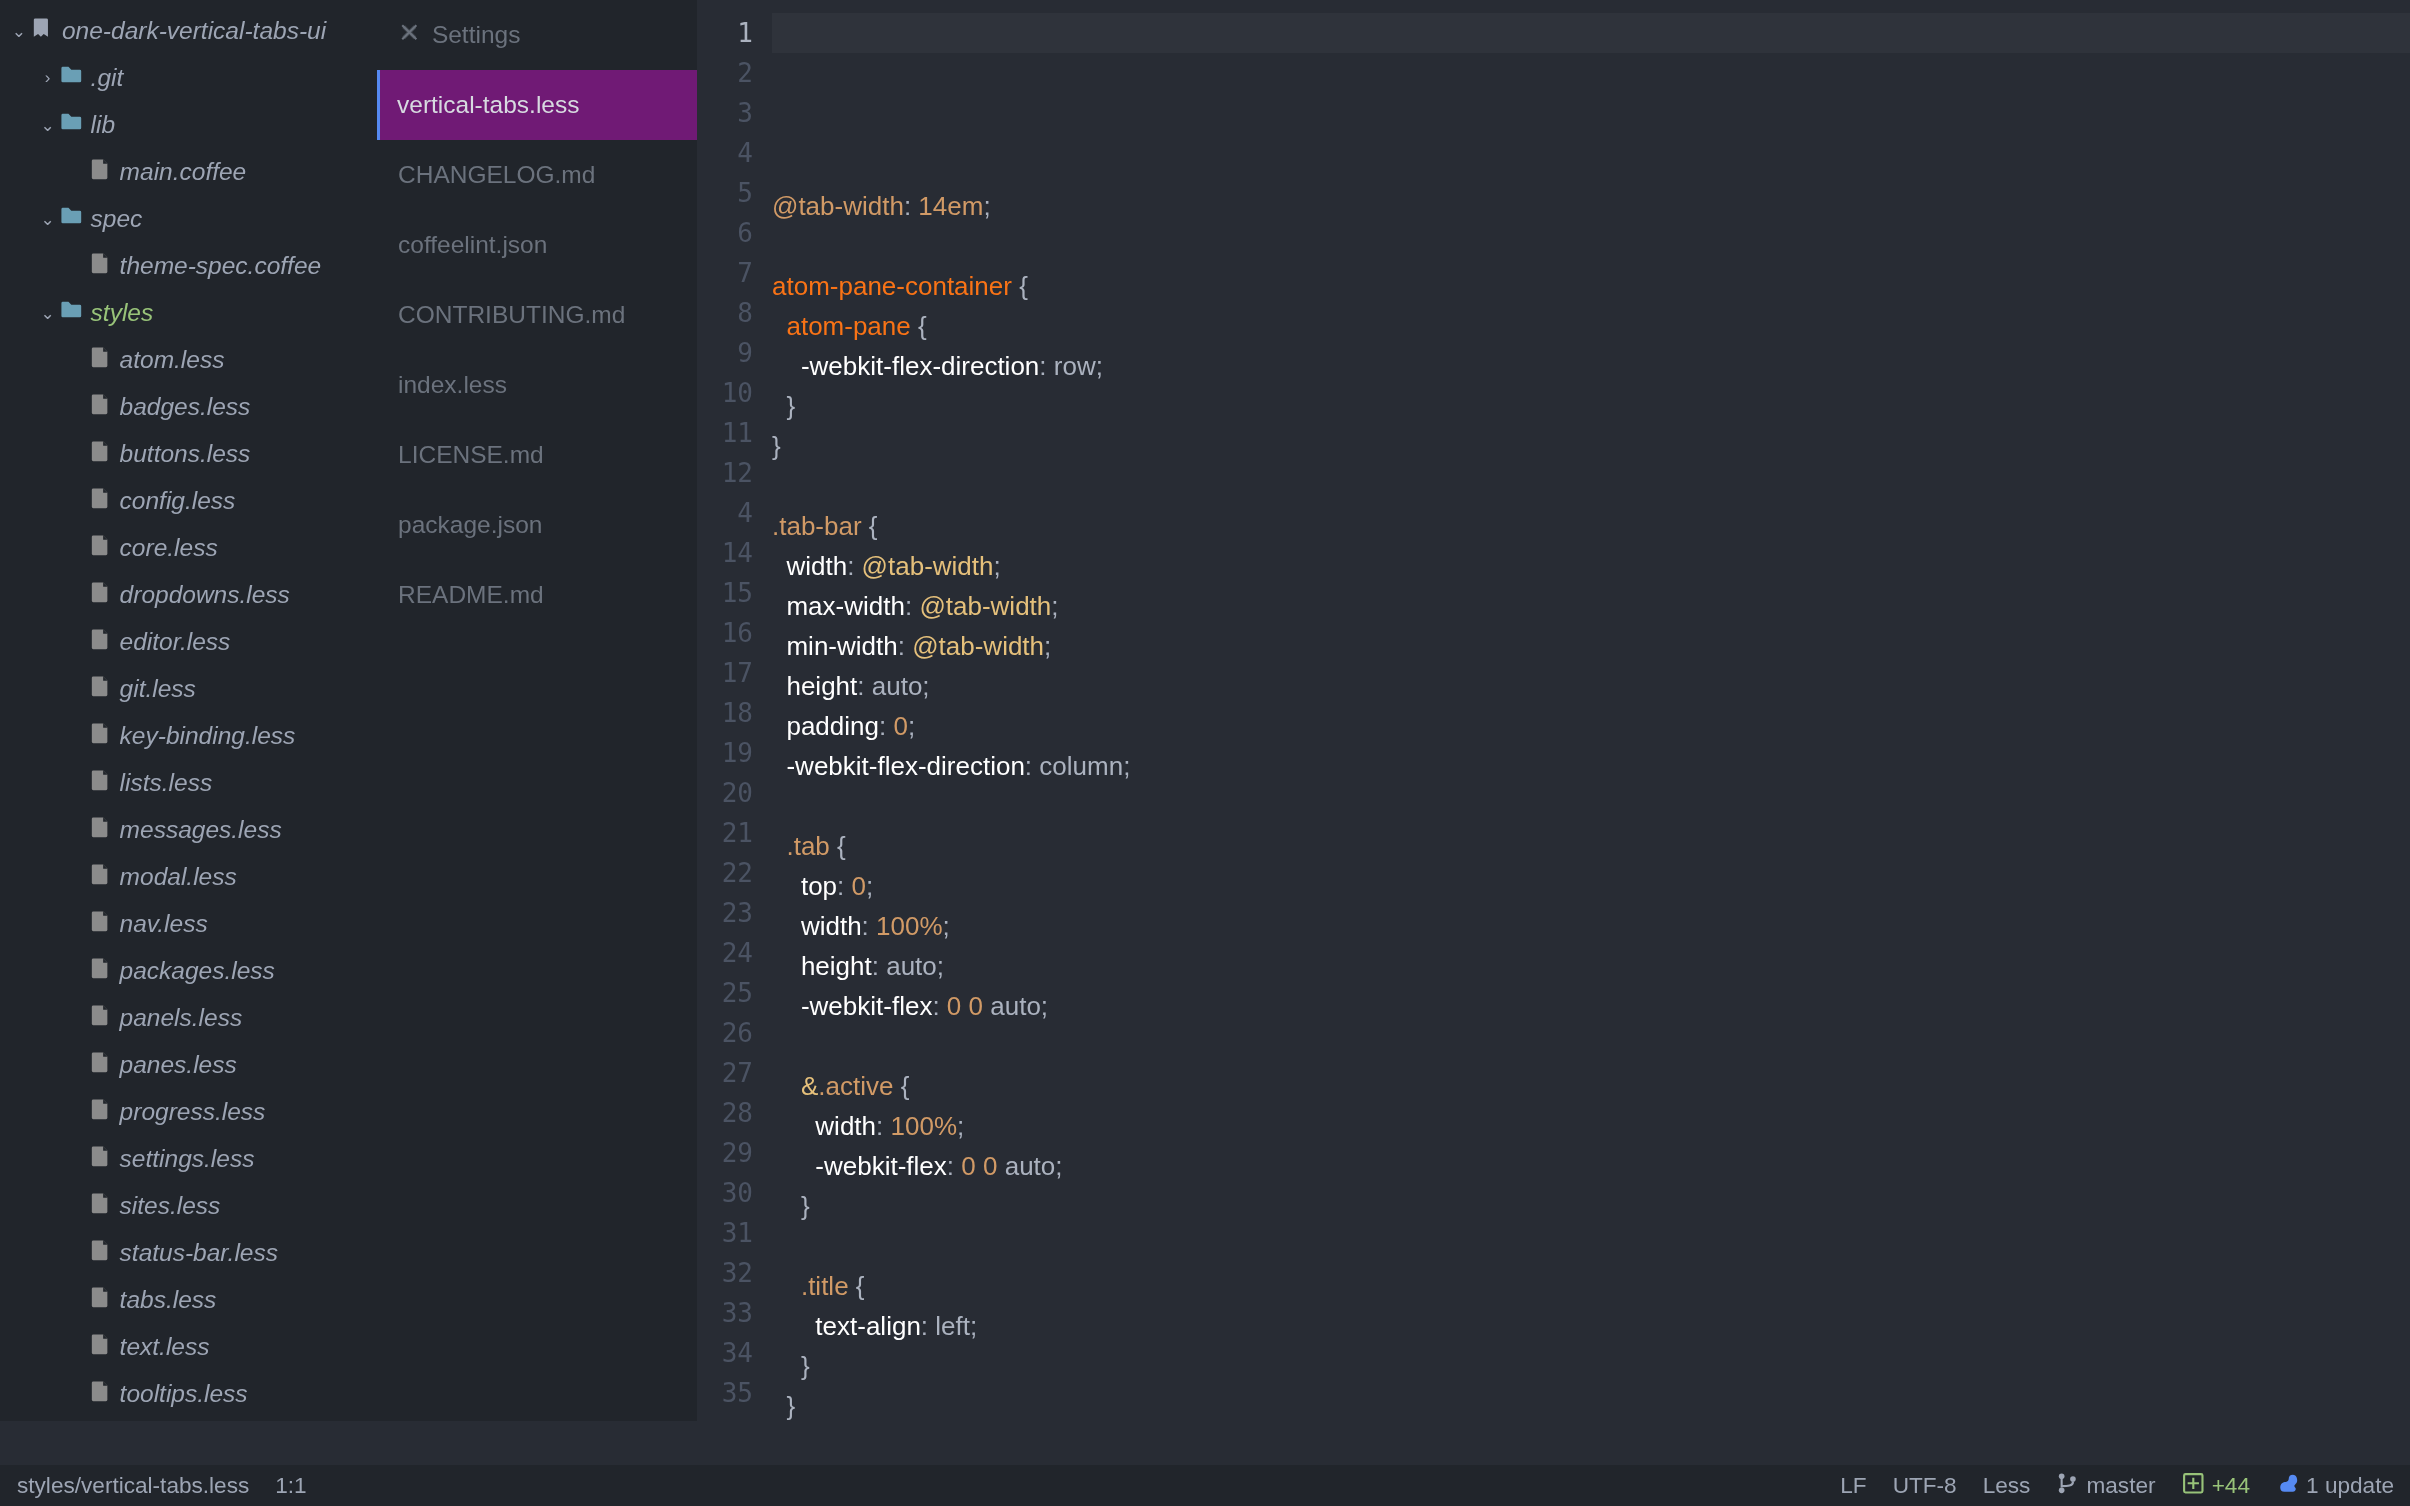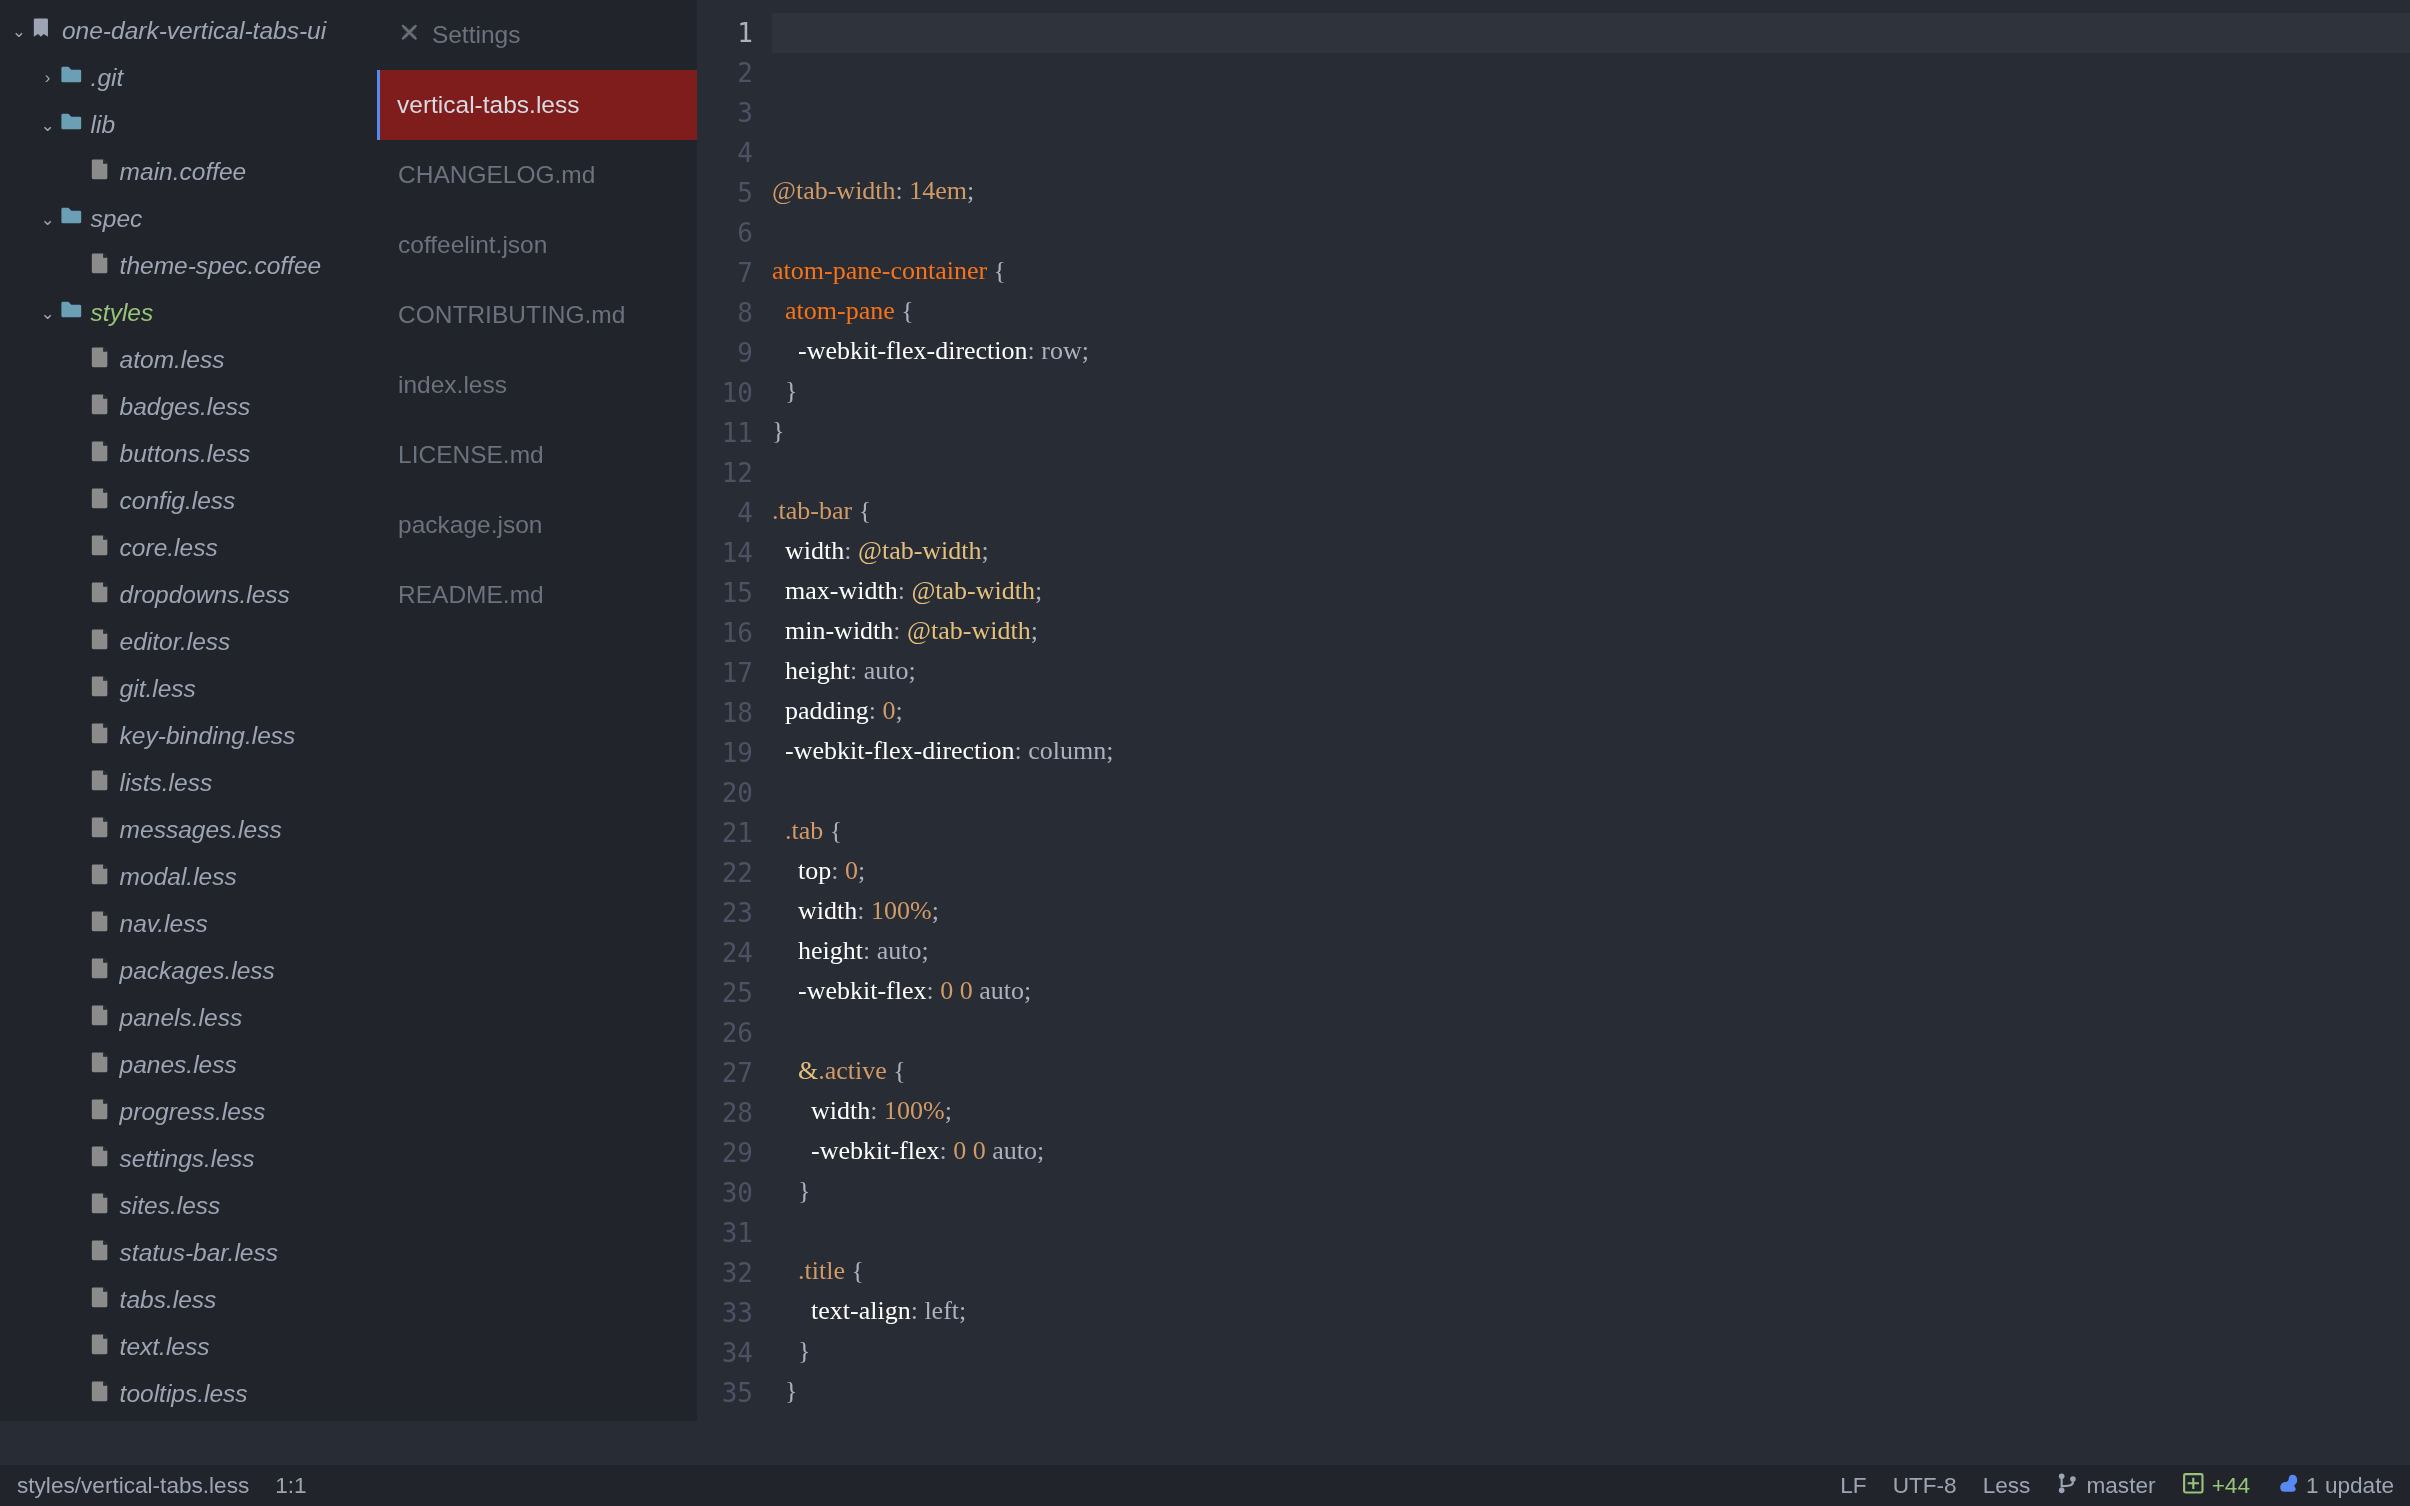--- a/index.html
+++ b/index.html
@@ -63,21 +63,21 @@
     height: 70px;
     display: flex;
     align-items: center;
     padding: 0 21px;
     color: #6b727d;
     font-size: 24.5px;
     cursor: pointer;
     gap: 11.3px;
   }
   .tab-item.active {
-    background: #7f1d1d;
+    background: #701a75;
     color: #d7dae0;
     border-left: 3.8px solid #568af2;
     padding-left: 17px;
   }
   
   
   .editor-wrap {
     flex: 1;
     display: flex;
     flex-direction: column;
@@ -97,22 +97,22 @@
     padding-top: 13px;
     color: #4b5363;
     font-family: Menlo, "SF Mono", monospace;
     font-size: 26px;
     line-height: 40px;
     user-select: none;
   }
   .gutter .ln:first-child { color: #abb2bf; }
   .code {
     flex: 1;
-    padding-top: 11px;
-    font-family: Liberation Serif, serif;
+    padding-top: 26px;
+    font-family: Liberation Sans, sans-serif;
     font-size: 26px;
     line-height: 40px;
     white-space: pre;
     position: relative;
   }
   .line-highlight {
     position: absolute;
     top: 13px;
     left: 0;
     right: 0;

